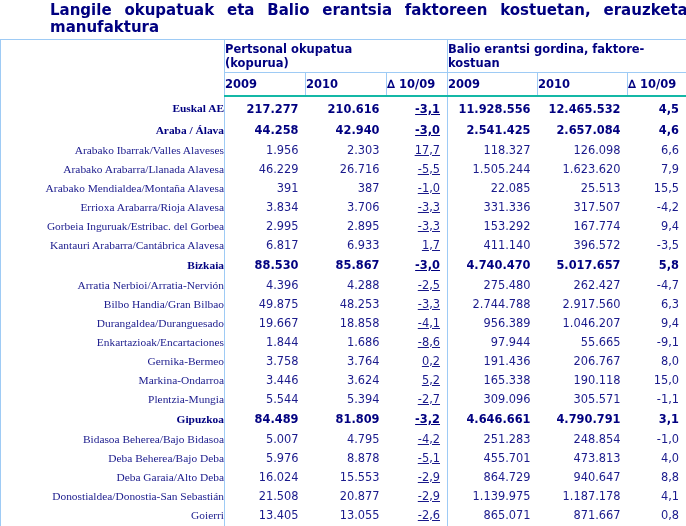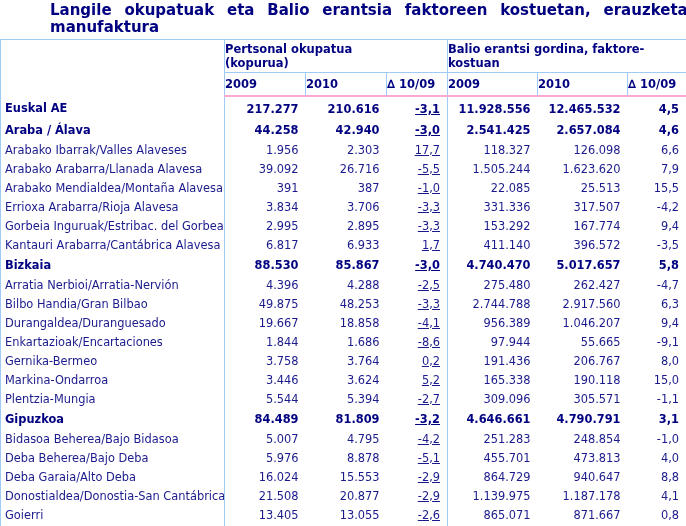--- a/index.html
+++ b/index.html
@@ -75,43 +75,44 @@
   td {
     font-size: 11.4px;
     color: #1a1a8c;
     height: 19px;
     border-left: 1px solid #9ecbf5;
     border-right: 1px solid #9ecbf5;
     border-top: none;
     border-bottom: none;
   }
   td.name {
-    text-align: left;
+    text-align: right;
     padding-left: 4px;
     white-space: nowrap;
     overflow: hidden;
+    font-family: Liberation Serif, serif;
   }
   td.num {
     text-align: right;
     padding-right: 7px;
     white-space: nowrap;
   }
   
   td.num.inner { border-left: none; border-right: none; }
   td.num.grpend { border-left: none; border-right: 1px solid #9ecbf5; text-decoration: underline; }
   td.num.last { border-left: none; border-right: 1px solid #9ecbf5; }
 
   tr.total td {
     font-weight: bold;
     color: #000080;
     height: 21px;
   }
   tr.first td { padding-top: 1px; }
 
-  thead tr.subhead th { border-bottom: 2px solid #f9a8d4; }
+  thead tr.subhead th { border-bottom: 2px solid #14b8a6; }
 </style>
 </head>
 <body>
 
 <div class="page">
 
   <div class="title">
     <span class="line1">Langile okupatuak eta Balio erantsia faktoreen kostuetan, erauzketa eta manufaktura</span>
   </div>
 
@@ -168,21 +169,21 @@
           <td class="name">Arabako Ibarrak/Valles Alaveses</td>
           <td class="num inner">1.956</td>
           <td class="num inner">2.303</td>
           <td class="num grpend">17,7</td>
           <td class="num inner">118.327</td>
           <td class="num inner">126.098</td>
           <td class="num last">6,6</td>
         </tr>
         <tr>
           <td class="name">Arabako Arabarra/Llanada Alavesa</td>
-          <td class="num inner">39.092</td>
+          <td class="num inner">46.229</td>
           <td class="num inner">26.716</td>
           <td class="num grpend">-5,5</td>
           <td class="num inner">1.505.244</td>
           <td class="num inner">1.623.620</td>
           <td class="num last">7,9</td>
         </tr>
         <tr>
           <td class="name">Arabako Mendialdea/Montaña Alavesa</td>
           <td class="num inner">391</td>
           <td class="num inner">387</td>
@@ -320,21 +321,21 @@
         <tr>
           <td class="name">Deba Garaia/Alto Deba</td>
           <td class="num inner">16.024</td>
           <td class="num inner">15.553</td>
           <td class="num grpend">-2,9</td>
           <td class="num inner">864.729</td>
           <td class="num inner">940.647</td>
           <td class="num last">8,8</td>
         </tr>
         <tr>
-          <td class="name">Donostialdea/Donostia-San Cantábrica</td>
+          <td class="name">Donostialdea/Donostia-San Sebastián</td>
           <td class="num inner">21.508</td>
           <td class="num inner">20.877</td>
           <td class="num grpend">-2,9</td>
           <td class="num inner">1.139.975</td>
           <td class="num inner">1.187.178</td>
           <td class="num last">4,1</td>
         </tr>
         <tr>
           <td class="name">Goierri</td>
           <td class="num inner">13.405</td>

